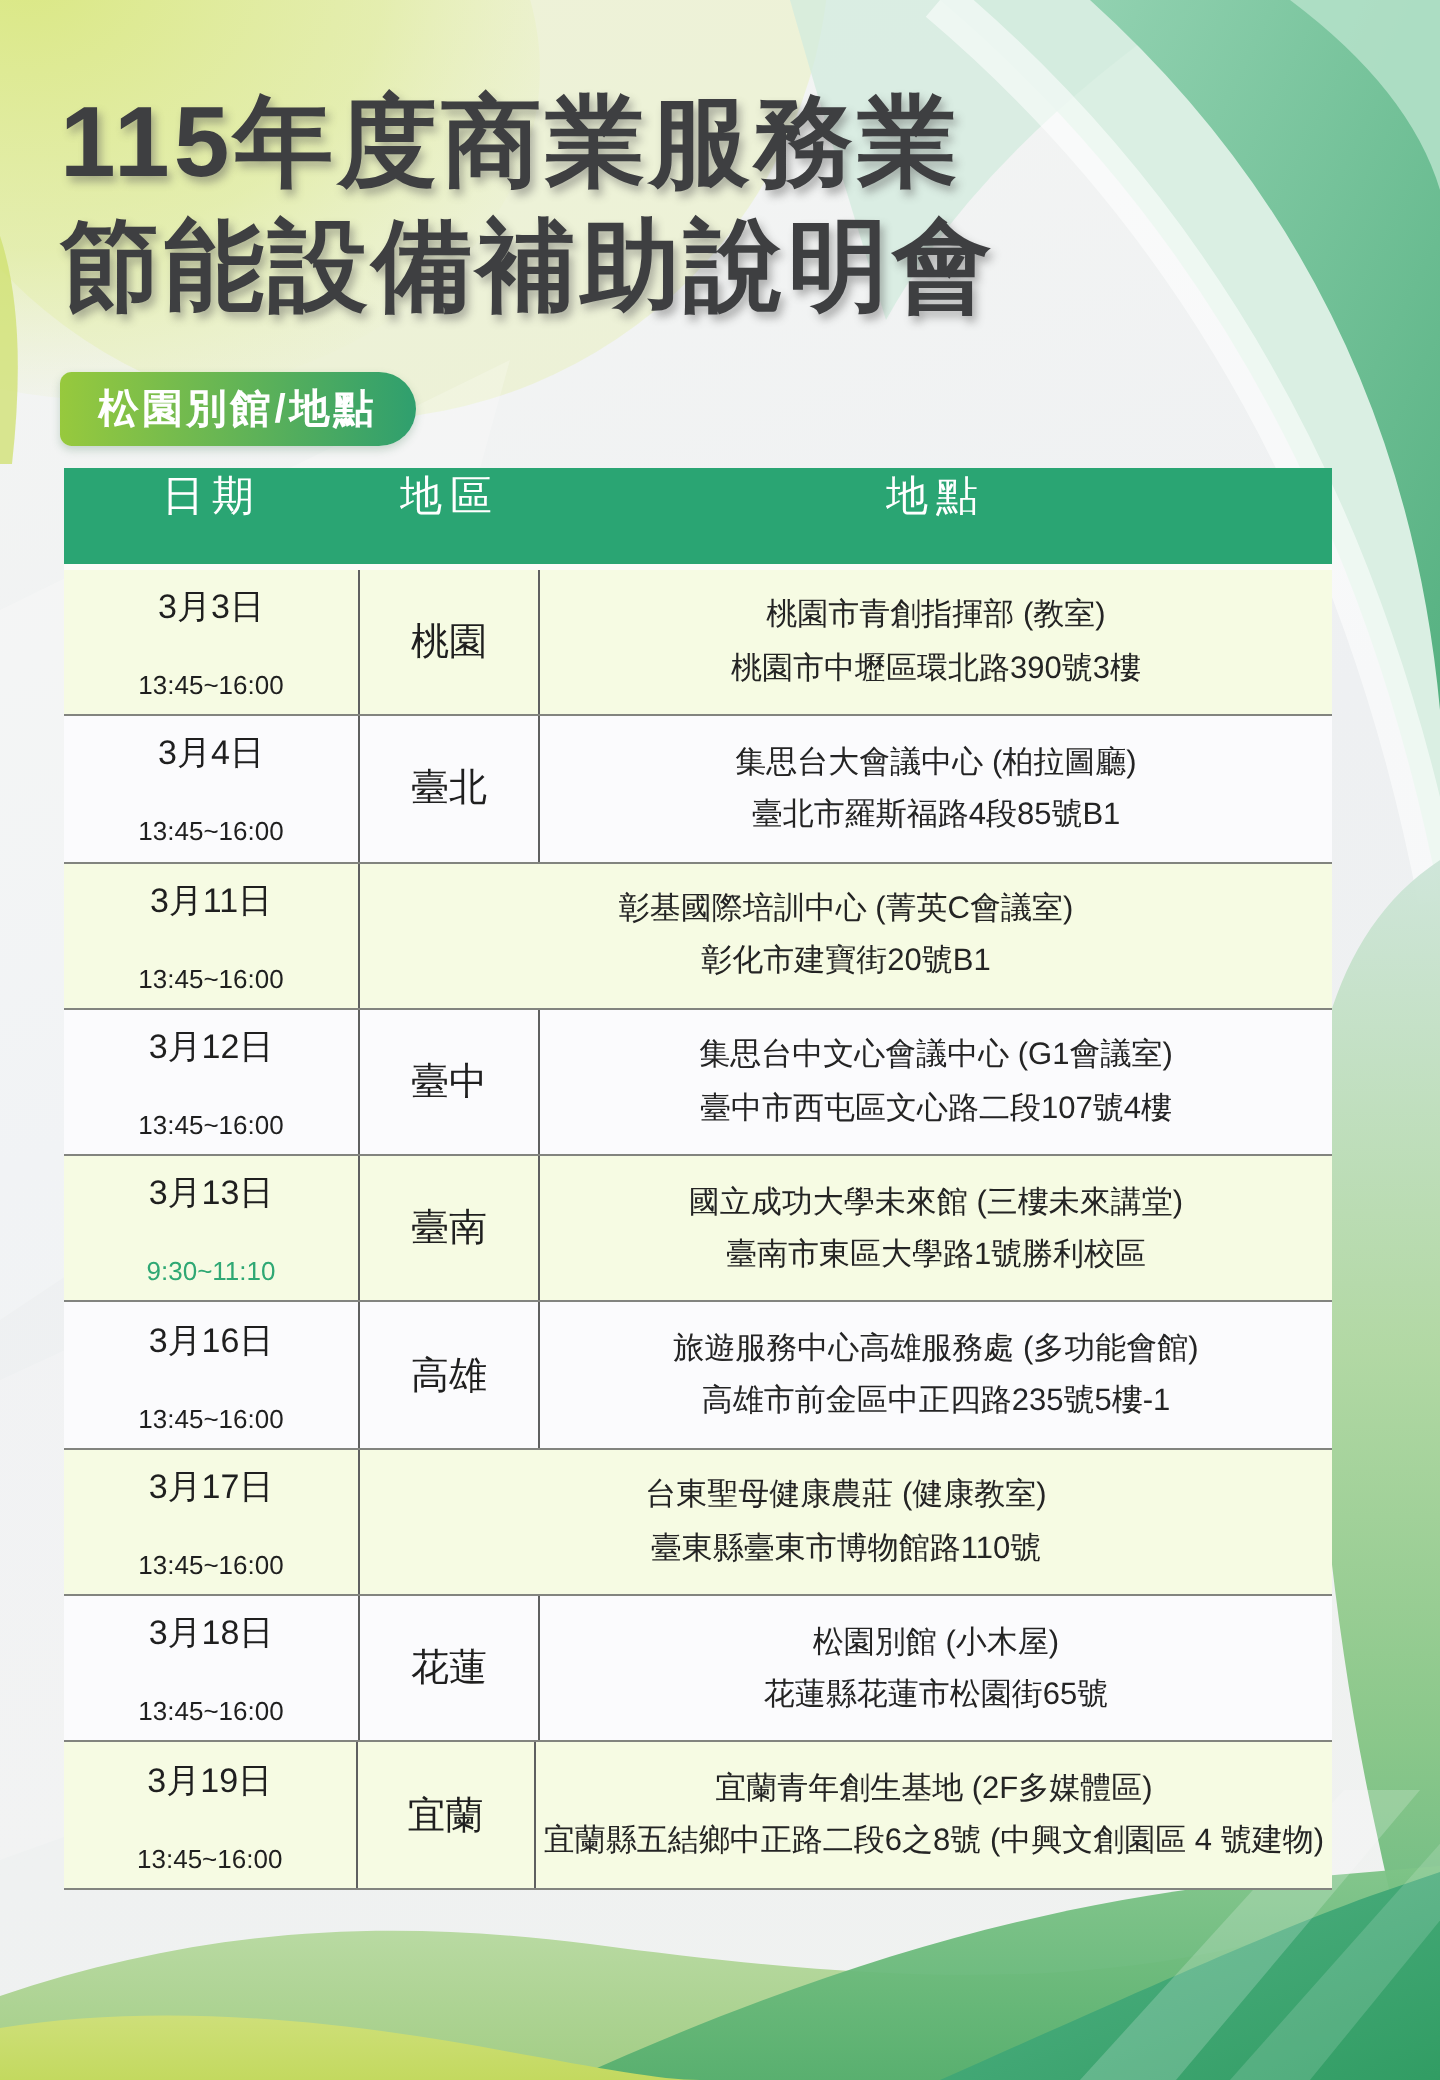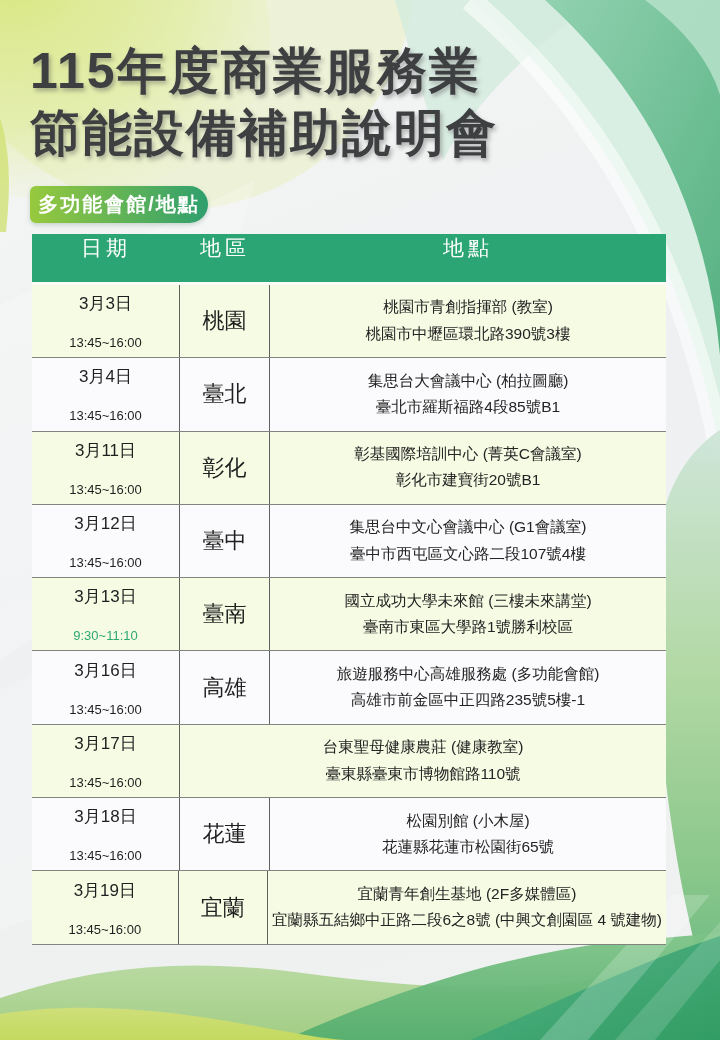--- a/index.html
+++ b/index.html
@@ -35,21 +35,21 @@
   .trow{display:flex;height:72.3px;border-bottom:1px solid #82847f;}
   .row-odd{background:#f6fbe3;}
   .row-even{background:#fbfbfd;}
   .cell{display:flex;flex-direction:column;align-items:center;justify-content:center;box-sizing:border-box;}
   .c1{width:148px;border-right:1px solid #5f6060;}
   .c2{width:90px;border-right:1px solid #5f6060;}
   .c3{flex:1;justify-content:space-evenly;padding:7px 4px;}
   .date{font-size:17px;color:#1f1f1f;}
   .time{font-size:13px;color:#1f1f1f;margin-top:20px;}
   .time-green{color:#2fa874;}
-  .region{font-size:22px;color:#1f1f1f;}
+  .region{font-size:19px;color:#1f1f1f;}
   .venue,.addr{font-size:15.5px;color:#242424;white-space:nowrap;}
 </style>
 </head>
 <body>
 
 <div class="page">
 
   <svg class="bg-deco" viewBox="0 0 720 1040" xmlns="http://www.w3.org/2000/svg" aria-hidden="true">
     <defs>
       <radialGradient id="gBlob" cx="40%" cy="35%" r="70%">
@@ -106,21 +106,21 @@
     <path d="M0,1014 C75,1002 160,1008 255,1026 C300,1034 330,1040 350,1040 L0,1040 Z" fill="url(#gYellowWave)"></path>
     <path d="M540,1040 L672,895 L710,895 L588,1040 Z" fill="#ffffff" opacity="0.2"></path>
     <path d="M615,1040 L735,905 L765,905 L655,1040 Z" fill="#ffffff" opacity="0.15"></path>
   </svg>
 
   <div class="content">
 
     <h1 class="title"><span>115年度商業服務業</span><br><span>節能設備補助說明會</span></h1>
 
     <div class="section-row">
-      <div class="badge">多功能會館/地點</div>
+      <div class="badge">松園別館/地點</div>
     </div>
 
     <div class="sched">
       <div class="thead">
         <div class="th th1">日期</div>
         <div class="th th2">地區</div>
         <div class="th th3">地點</div>
       </div>
       <div class="tbody">
           <div class="trow row-odd">
@@ -147,23 +147,20 @@
     <div class="cell c3">
       <div class="venue">集思台大會議中心 (柏拉圖廳)</div>
       <div class="addr">臺北市羅斯福路4段85號B1</div>
     </div>
   </div>
           <div class="trow row-odd">
     <div class="cell c1">
       <div class="date">3月11日</div>
       <div class="time">13:45~16:00</div>
     </div>
-    <div class="cell c2">
-      <div class="region">彰化</div>
-    </div>
     <div class="cell c3">
       <div class="venue">彰基國際培訓中心 (菁英C會議室)</div>
       <div class="addr">彰化市建寶街20號B1</div>
     </div>
   </div>
           <div class="trow row-even">
     <div class="cell c1">
       <div class="date">3月12日</div>
       <div class="time">13:45~16:00</div>
     </div>

